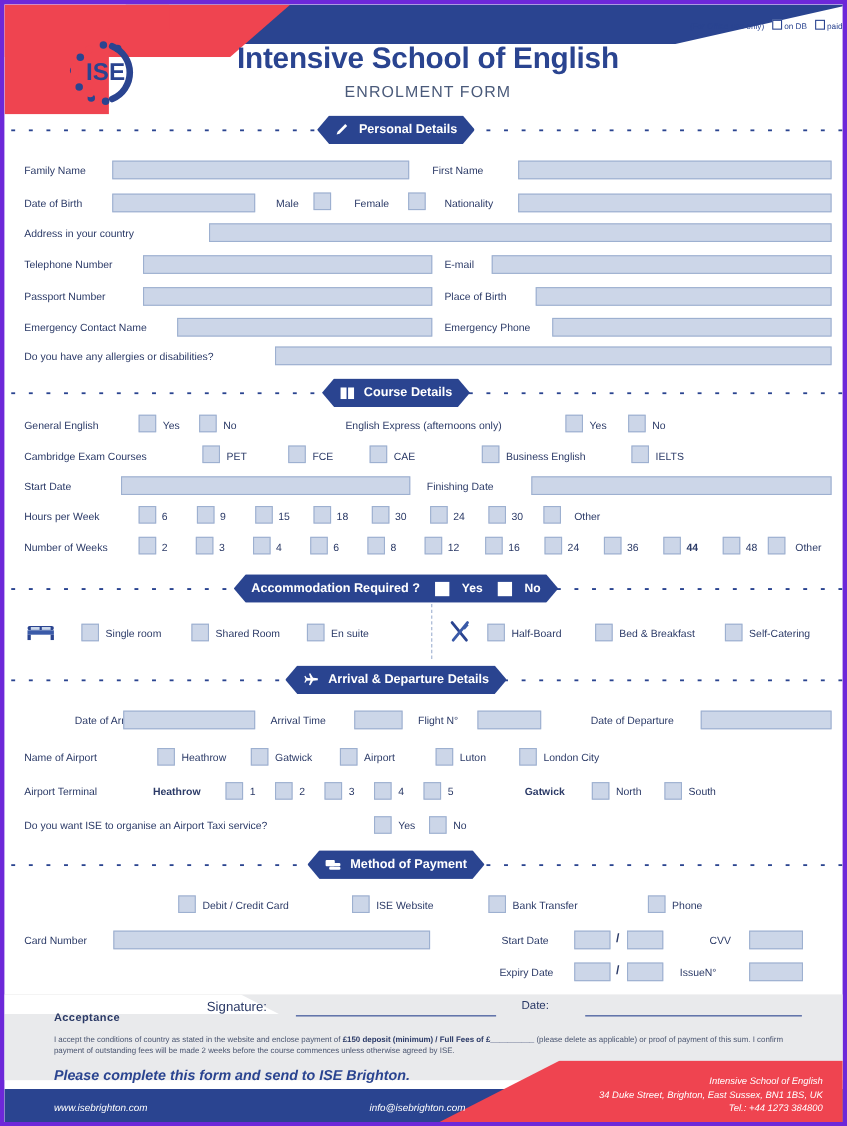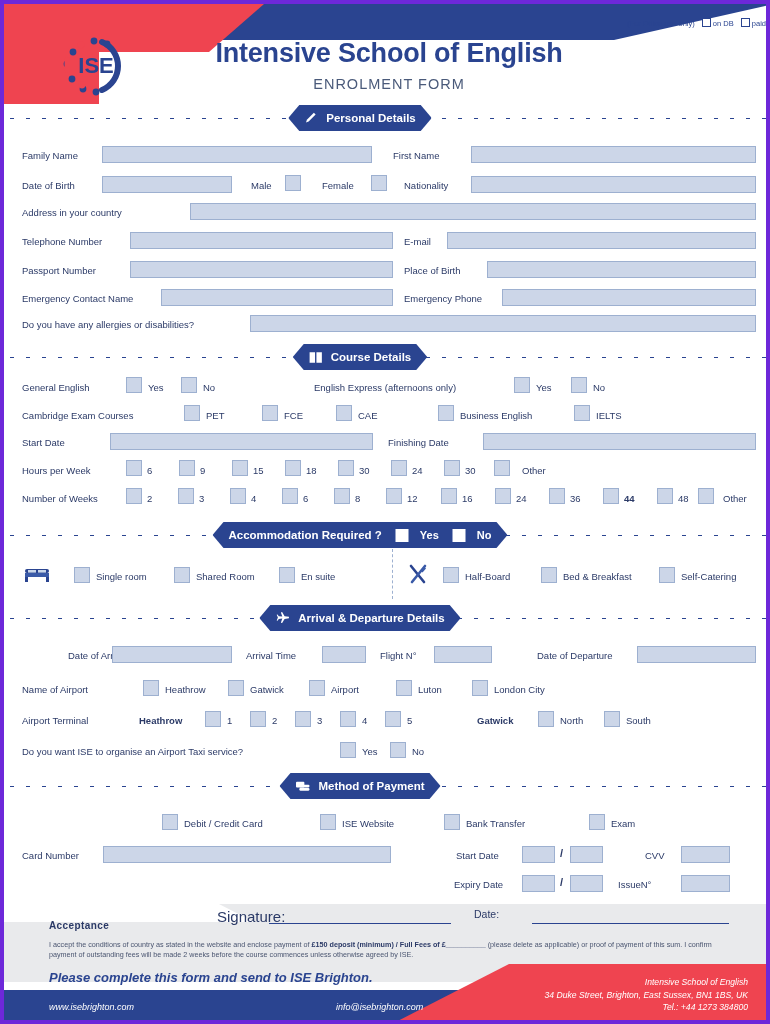--- a/index.html
+++ b/index.html
@@ -91,21 +91,21 @@
   
   .bed-icon,.cutlery-icon{position:absolute;}
 
   
   .accept-bg{position:absolute;left:0;top:900px;width:770px;height:78px;background:#e9eaec;}
   .accept-notch{
     position:absolute;left:0;top:900px;width:250px;height:18px;background:#ffffff;
     clip-path:polygon(0 0,215px 0,250px 18px,0 18px);
   }
   .accept-lbl{position:absolute;left:45px;top:916px;font-size:10px;font-weight:bold;color:#2b3a67;letter-spacing:.4px;}
-  .sig-lbl{position:absolute;left:184px;top:904px;font-size:15px;color:#2b3a67;margin-left:29px;}
+  .sig-lbl{position:absolute;left:184px;top:904px;font-size:12px;color:#2b3a67;}
   .date-lbl{position:absolute;left:470px;top:904px;font-size:10.5px;color:#2b3a67;}
   .sig-line{position:absolute;top:919px;height:0;border-top:1.6px solid #2a4490;}
   .accept-text{
     position:absolute;left:45px;top:936px;width:690px;font-size:7.2px;line-height:10px;
     color:#4a5570;
   }
   .accept-text b{color:#2b3a67;}
   .please{
     position:absolute;left:45px;top:966px;font-size:13px;font-style:italic;font-weight:bold;
     color:#2a4490;
@@ -410,21 +410,21 @@
     </div>
   </div>
 
   <div class="cbx" style="left:158px;top:810px;"></div>
   <div class="lbl" style="left:180px;top:814px;">Debit / Credit Card</div>
   <div class="cbx" style="left:316px;top:810px;"></div>
   <div class="lbl" style="left:338px;top:814px;">ISE Website</div>
   <div class="cbx" style="left:440px;top:810px;"></div>
   <div class="lbl" style="left:462px;top:814px;">Bank Transfer</div>
   <div class="cbx" style="left:585px;top:810px;"></div>
-  <div class="lbl" style="left:607px;top:814px;">Exam</div>
+  <div class="lbl" style="left:607px;top:814px;">Phone</div>
 
   <div class="lbl" style="left:18px;top:846px;">Card Number</div>
   <div class="fld" style="left:99px;top:842px;width:288px;"></div>
 
   <div class="lbl" style="left:452px;top:846px;">Start Date</div>
   <div class="fld" style="left:518px;top:842px;width:33px;"></div>
   <div class="slash" style="left:556px;top:843px;">/</div>
   <div class="fld" style="left:566px;top:842px;width:33px;"></div>
   <div class="lbl" style="left:641px;top:846px;">CVV</div>
   <div class="fld" style="left:677px;top:842px;width:49px;"></div>

